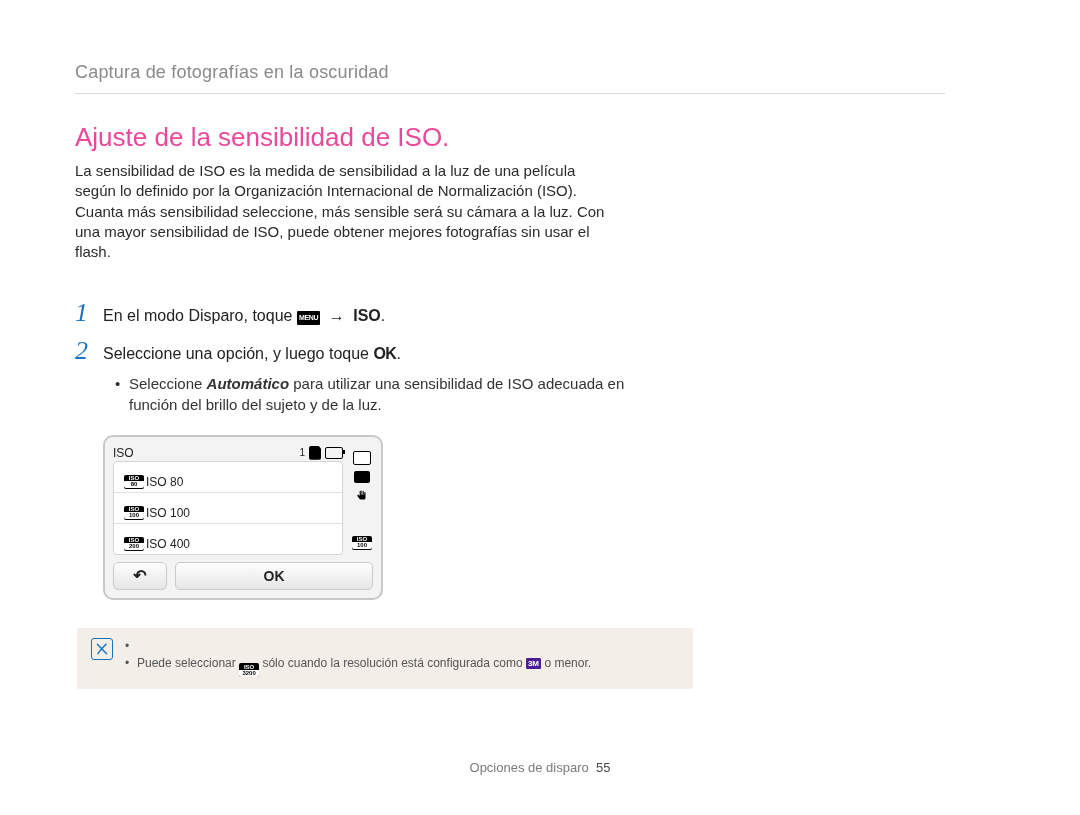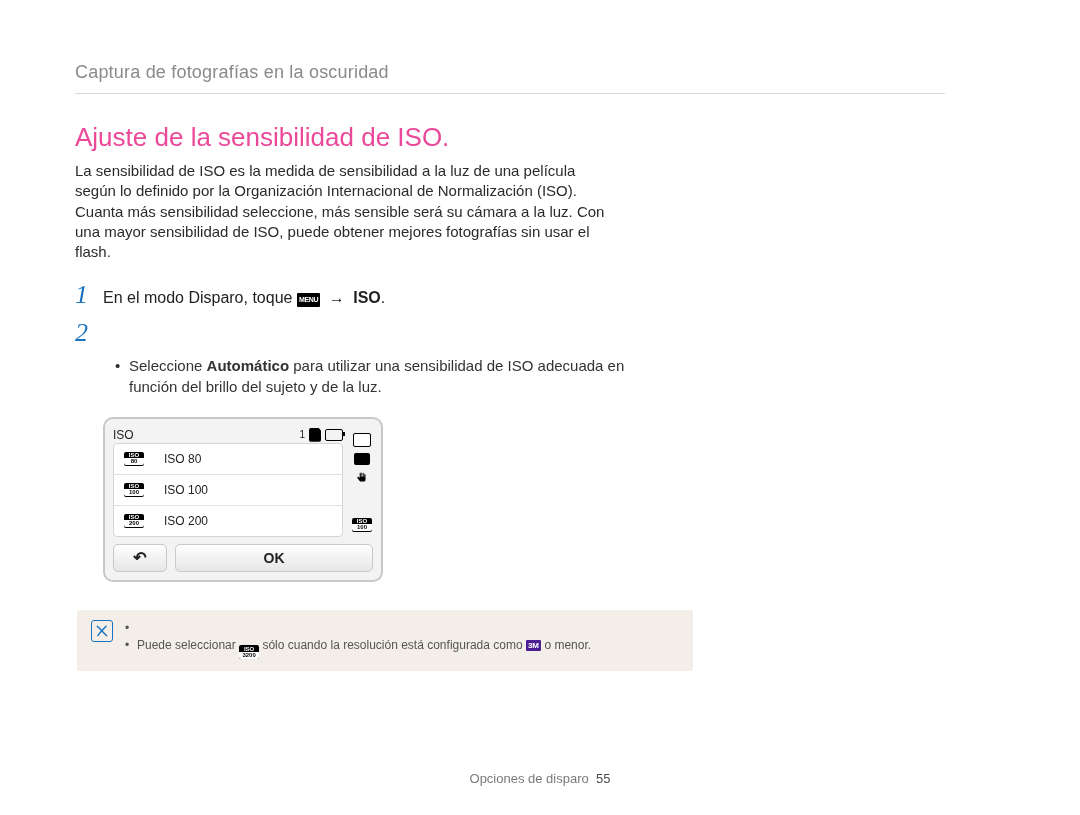--- a/index.html
+++ b/index.html
@@ -34,21 +34,21 @@
     font-size: 26px;
     color: #ec4899;
     font-weight: 400;
     margin: 28px 0 8px 0;
   }
   .body-text {
     font-size: 15px;
     line-height: 1.35;
     color: #2b2b2b;
     width: 530px;
-    margin-bottom: 18px;
+    margin-bottom: 36px;
   }
   .steps {
     list-style: none;
     padding: 0;
     margin: 0;
     width: 560px;
   }
   .step {
     display: flex;
     align-items: baseline;
@@ -94,21 +94,21 @@
   .bullet-row {
     display: flex;
     font-size: 15px;
     line-height: 1.35;
     color: #333;
     margin-top: 4px;
   }
   .bullet-row .dot {
     flex: 0 0 14px;
   }
-  .auto-bold { font-weight: 700; }
+  .auto-bold { font-weight: 700; font-style: italic; }
 
   
   .device {
     margin: 20px 0 28px 28px;
     width: 280px;
     height: 165px;
     border: 2px solid #c8c8c8;
     border-radius: 10px;
     background: #f3f3f3;
     box-sizing: border-box;
@@ -144,22 +144,22 @@
   }
   .dev-title { font-weight: 400; }
   .dev-top-right {
     display: flex;
     align-items: center;
     gap: 4px;
   }
   .mini-counter { font-size: 10px; }
   .iso-row {
     display: flex;
-    align-items: center;
-    gap: 20px;
+    align-items: flex-end;
+    gap: 2px;
     font-size: 12px;
     padding: 3px 4px 3px 10px;
     border-bottom: 1px solid #e2e2e2;
     height: 24px;
     position: relative;
   }
   .iso-badge {
     display: inline-flex;
     flex-direction: column;
     align-items: center;
@@ -285,21 +285,21 @@
     color: #fff;
     font-size: 8px;
     font-weight: 700;
     padding: 0 2px;
     border-radius: 1px;
     vertical-align: 1px;
   }
 
   .footer {
     position: absolute;
-    bottom: 29px;
+    bottom: 40px;
     left: 0;
     width: 1080px;
     text-align: center;
     font-size: 13px;
     color: #7a7a7a;
   }
   .footer .pg {
     color: #4a4a4a;
   }
 </style>
@@ -319,20 +319,24 @@
       <span class="step-num">1</span>
       <span class="step-text">
         <span>En el modo Disparo, toque </span>
         <span class="menu-chip">MENU</span>
         <span class="arrow"> → </span>
         <span class="bold">ISO</span><span>.</span>
       </span>
     </li>
     <li class="step">
       <span class="step-num">2</span>
+      <span class="step-text">
+        <span>Seleccione una opción, y luego toque </span>
+        <span class="ok-glyph">OK</span><span>.</span>
+      </span>
     </li>
   </ul>
 
   <div class="bullet-block">
     <div class="bullet-row">
       <span class="dot">•</span>
       <span>
         <span>Seleccione </span><span class="auto-bold">Automático</span><span> para utilizar una sensibilidad de ISO adecuada en función del brillo del sujeto y de la luz.</span>
       </span>
     </div>
@@ -362,21 +366,21 @@
               <span>ISO</span>
               <span class="bot">100</span>
             </span>
             <span>ISO 100</span>
           </div>
           <div class="iso-row" style="border-bottom:none">
             <span class="iso-badge">
               <span>ISO</span>
               <span class="bot">200</span>
             </span>
-            <span>ISO 200</span>
+            <span>ISO 400</span>
           </div>
         </div>
       </div>
       <div class="device-right">
         <span class="tiny-icon outline"></span>
         <span class="tiny-icon"></span>
         <span class="tiny-icon hand">
           <svg width="14" height="14" viewBox="0 0 24 24">
               <path fill="#000" d="M12 2c-.6 0-1 .4-1 1v7h-1V4c0-.6-.4-1-1-1s-1 .4-1 1v8l-1.6-1.6c-.6-.6-1.5-.6-2 0s-.6 1.5 0 2L8 17c.8.8 1.8 1 2.8 1H15c2 0 3-1 3-3V6c0-.6-.4-1-1-1s-1 .4-1 1v4h-1V4c0-.6-.4-1-1-1s-1 .4-1 1v6h-1V3c0-.6-.4-1-1-1z"></path>
             </svg>

